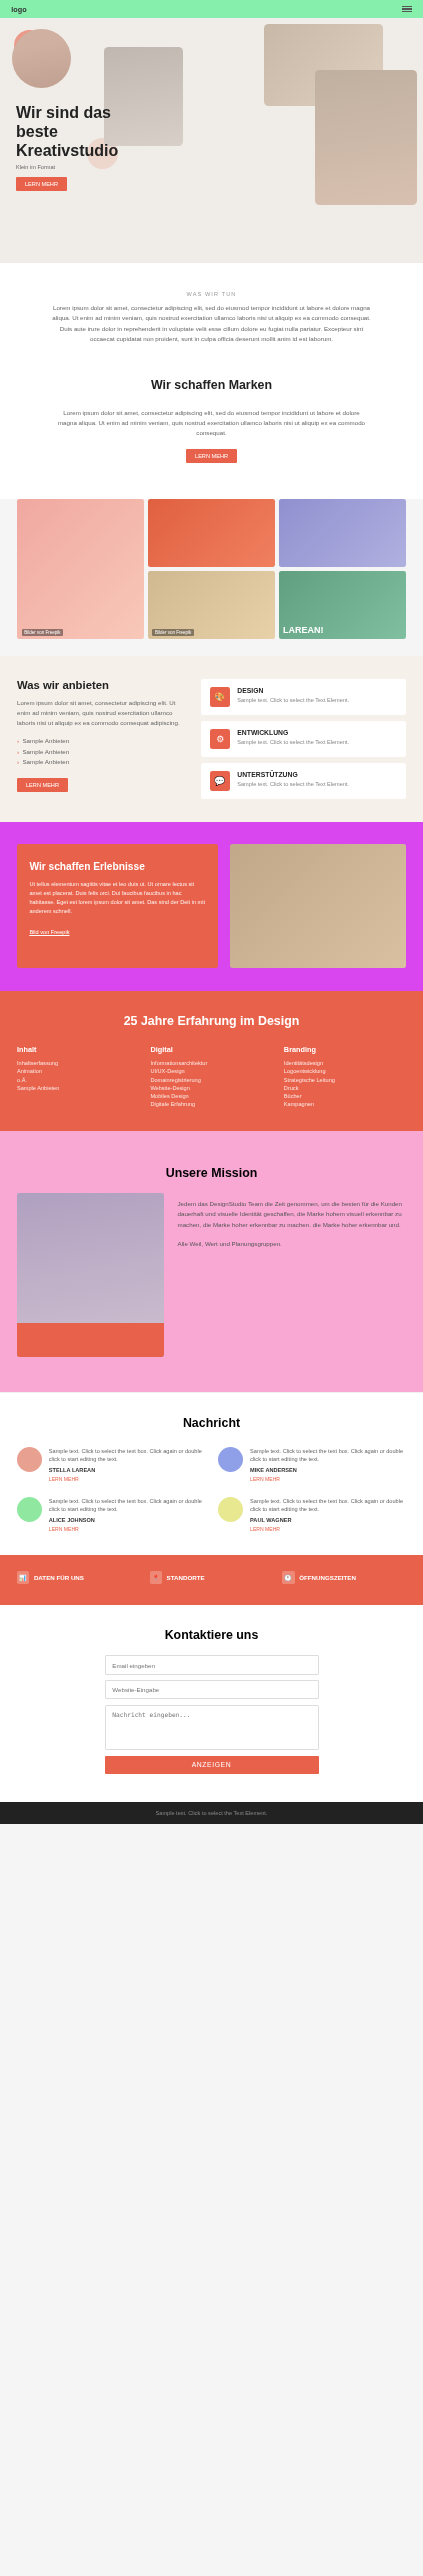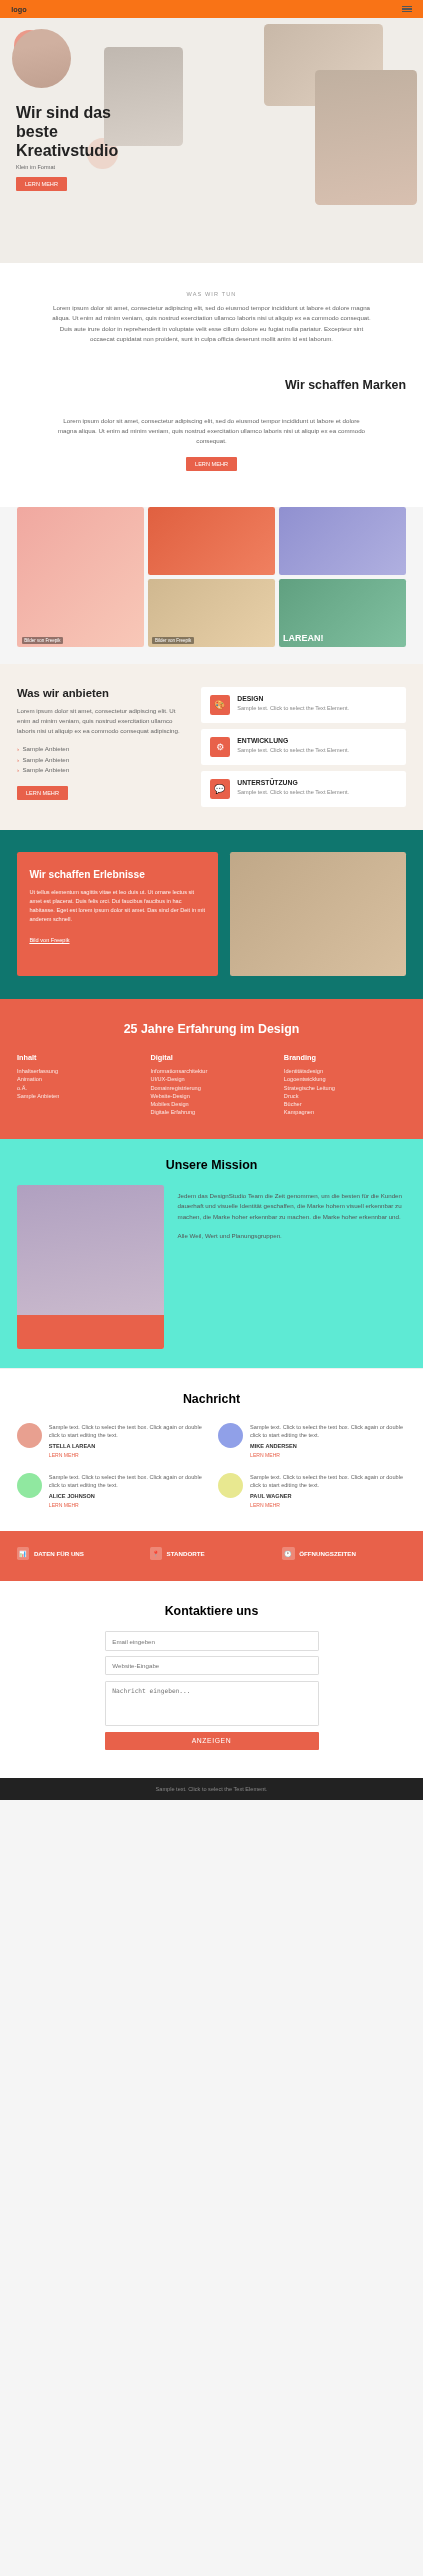--- a/index.html
+++ b/index.html
@@ -1,21 +1,21 @@
 <!DOCTYPE html>
 <html style="font-size:9px"><head>
   <meta charset="utf-8">
   <style>
     * { margin: 0; padding: 0; box-sizing: border-box; }
     body { font-family: Arial, sans-serif; width: 423px; background: #f5f5f5; overflow-x: hidden; }
   </style>
 </head>
 <body>
 
-<header style="background:#f97316;padding:4.5px 11.3px;display:flex;align-items:center;justify-content:space-between;border-bottom:0.6px solid #eee;gap:8px;">
+<header style="background:#86efac;padding:4.5px 11.3px;display:flex;align-items:center;justify-content:space-between;border-bottom:0.6px solid #eee;gap:8px;">
   <span style="font-weight:bold;font-size:7.3px;color:#333;">logo</span>
   <div style="display:flex;flex-direction:column;gap:1.7px;cursor:pointer;">
     <span style="width:10.2px;height:1.1px;background:#555;display:block;"></span>
     <span style="width:10.2px;height:1.1px;background:#555;display:block;"></span>
     <span style="width:10.2px;height:1.1px;background:#555;display:block;"></span>
   </div>
 </header>
 
 <section style="background:#f0ede8;position:relative;height:244px;overflow:hidden;">
 
@@ -44,21 +44,21 @@
 
   <div style="position:absolute;left:87px;top:119px;width:31px;height:31px;background:#e8b4a0;border-radius:50%;opacity:0.4;z-index:0;"></div>
 </section>
 
 <section style="background:#fff;padding:28px 17px;text-align:center;">
   <p style="font-size:5.6px;color:#999;letter-spacing:1.1px;text-transform:uppercase;margin-bottom:5.6px;">WAS WIR TUN</p>
   <p style="font-size:6.2px;color:#666;line-height:1.7;max-width:327px;margin:0 auto;">Lorem ipsum dolor sit amet, consectetur adipiscing elit, sed do eiusmod tempor incididunt ut labore et dolore magna aliqua. Ut enim ad minim veniam, quis nostrud exercitation ullamco laboris nisi ut aliquip ex ea commodo consequat. Duis aute irure dolor in reprehenderit in voluptate velit esse cillum dolore eu fugiat nulla pariatur. Excepteur sint occaecat cupidatat non proident, sunt in culpa officia deserunt mollit anim id est laborum.</p>
 </section>
 
 <section style="background:#fff;padding:5.6px 17px 22.6px;text-align:center;">
-  <h2 style="font-size:12.4px;font-weight:bold;color:#222;margin-bottom:24px;text-align:right;">Wir schaffen Marken</h2>
+  <h2 style="font-size:12.4px;font-weight:bold;color:#222;margin-bottom:16px;">Wir schaffen Marken</h2>
   <p style="font-size:6.2px;color:#666;line-height:1.6;max-width:316px;margin:0 auto 11.3px;">Lorem ipsum dolor sit amet, consectetur adipiscing elit, sed do eiusmod tempor incididunt ut labore et dolore magna aliqua. Ut enim ad minim veniam, quis nostrud exercitation ullamco laboris nisi ut aliquip ex ea commodo consequat.</p>
   <button style="background:#e8614a;color:#fff;border:none;padding:4px 9px;font-size:5.6px;cursor:pointer;border-radius:1.1px;margin-bottom:13.5px;">LERN MEHR</button>
 </section>
 
 <div style="margin:0 17px 17px;display:grid;grid-template-columns:1fr 1fr 1fr;grid-template-rows:auto auto;gap:3.4px;">
   <div style="grid-row:span 2;background:linear-gradient(135deg,#f0a8a0,#f8c8b8);border-radius:2.3px;min-height:140px;position:relative;">
     <span style="position:absolute;bottom:3.4px;left:4.5px;font-size:4.5px;color:#fff;background:rgba(0,0,0,0.4);padding:1.1px 2.8px;border-radius:1.1px;">Bilder von Freepik</span>
   </div>
   <div style="background:linear-gradient(135deg,#e06040,#f08060);border-radius:2.3px;height:68px;position:relative;">
   </div>
@@ -101,21 +101,21 @@
     <div style="background:#fff;padding:8px 9px;border-radius:2.3px;display:flex;gap:6.8px;align-items:flex-start;">
       <div style="width:20.3px;height:20.3px;background:#e8614a;border-radius:2.3px;flex-shrink:0;display:flex;align-items:center;justify-content:center;color:#fff;font-size:9px;">💬</div>
       <div>
         <h3 style="font-size:6.8px;font-weight:bold;color:#222;margin-bottom:2.3px;">UNTERSTÜTZUNG</h3>
         <p style="font-size:5.6px;color:#888;line-height:1.5;">Sample text. Click to select the Text Element.</p>
       </div>
     </div>
   </div>
 </section>
 
-<section style="background:#0f766e;padding:22.6px 17px;display:flex;gap:11.3px;">
+<section style="background:#d946ef;padding:22.6px 17px;display:flex;gap:11.3px;">
   <div style="flex:1;background:#e8614a;padding:16px 12.4px;border-radius:2.3px;color:#fff;">
     <h2 style="font-size:10.2px;font-weight:bold;margin-bottom:6.8px;line-height:1.3;">Wir schaffen Erlebnisse</h2>
     <p style="font-size:5.6px;line-height:1.6;margin-bottom:10.2px;opacity:0.92;">Ut tellus elementum sagittis vitae et leo duis ut. Ut ornare lectus sit amet est placerat. Duis felis orci. Dui faucibus faucibus in hac habitasse. Eget est lorem ipsum dolor sit amet. Das sind der Deit in mit anderem schnell.</p>
     <span style="font-size:5.6px;color:#fff;text-decoration:underline;cursor:pointer;">Bild von Freepik</span>
   </div>
   <div style="flex:1;">
     <div style="width:100%;height:124px;background:linear-gradient(135deg,#c0a888,#d8c0a0);border-radius:2.3px;"></div>
   </div>
 </section>
 
@@ -149,21 +149,21 @@
         <li style="font-size:5.6px;color:rgba(255,255,255,0.85);padding:1.1px 0;">Logoentwicklung</li>
         <li style="font-size:5.6px;color:rgba(255,255,255,0.85);padding:1.1px 0;">Strategische Leitung</li>
         <li style="font-size:5.6px;color:rgba(255,255,255,0.85);padding:1.1px 0;">Druck</li>
         <li style="font-size:5.6px;color:rgba(255,255,255,0.85);padding:1.1px 0;">Bücher</li>
         <li style="font-size:5.6px;color:rgba(255,255,255,0.85);padding:1.1px 0;">Kampagnen</li>
       </ul>
     </div>
   </div>
 </section>
 
-<section style="background:#5eead4;padding:19px 17px;">
+<section style="background:#f9a8d4;padding:35px 17px;">
   <h2 style="font-size:12.4px;font-weight:bold;text-align:center;margin-bottom:13.5px;">Unsere Mission</h2>
   <div style="display:flex;gap:13.5px;">
     <div style="width:147px;flex-shrink:0;position:relative;border-radius:2.3px;overflow:hidden;height:164px;background:linear-gradient(170deg,#b0a0c0,#d0c0d0);">
       <div style="position:absolute;bottom:0;left:0;right:0;height:34px;background:#e8614a;"></div>
     </div>
     <div style="flex:1;padding-top:5.6px;">
       <p style="font-size:6.2px;color:#555;line-height:1.7;margin-bottom:8px;">Jedem das DesignStudio Team die Zeit genommen, um die besten für die Kunden dauerhaft und visuelle Identität geschaffen, die Marke hohem visuell erkennbar zu machen, die Marke hoher erkennbar zu machen. die Marke hoher erkennbar und.</p>
       <p style="font-size:6.2px;color:#555;line-height:1.7;">Alle Weil, Wert und Planungsgruppen.</p>
     </div>
   </div>

